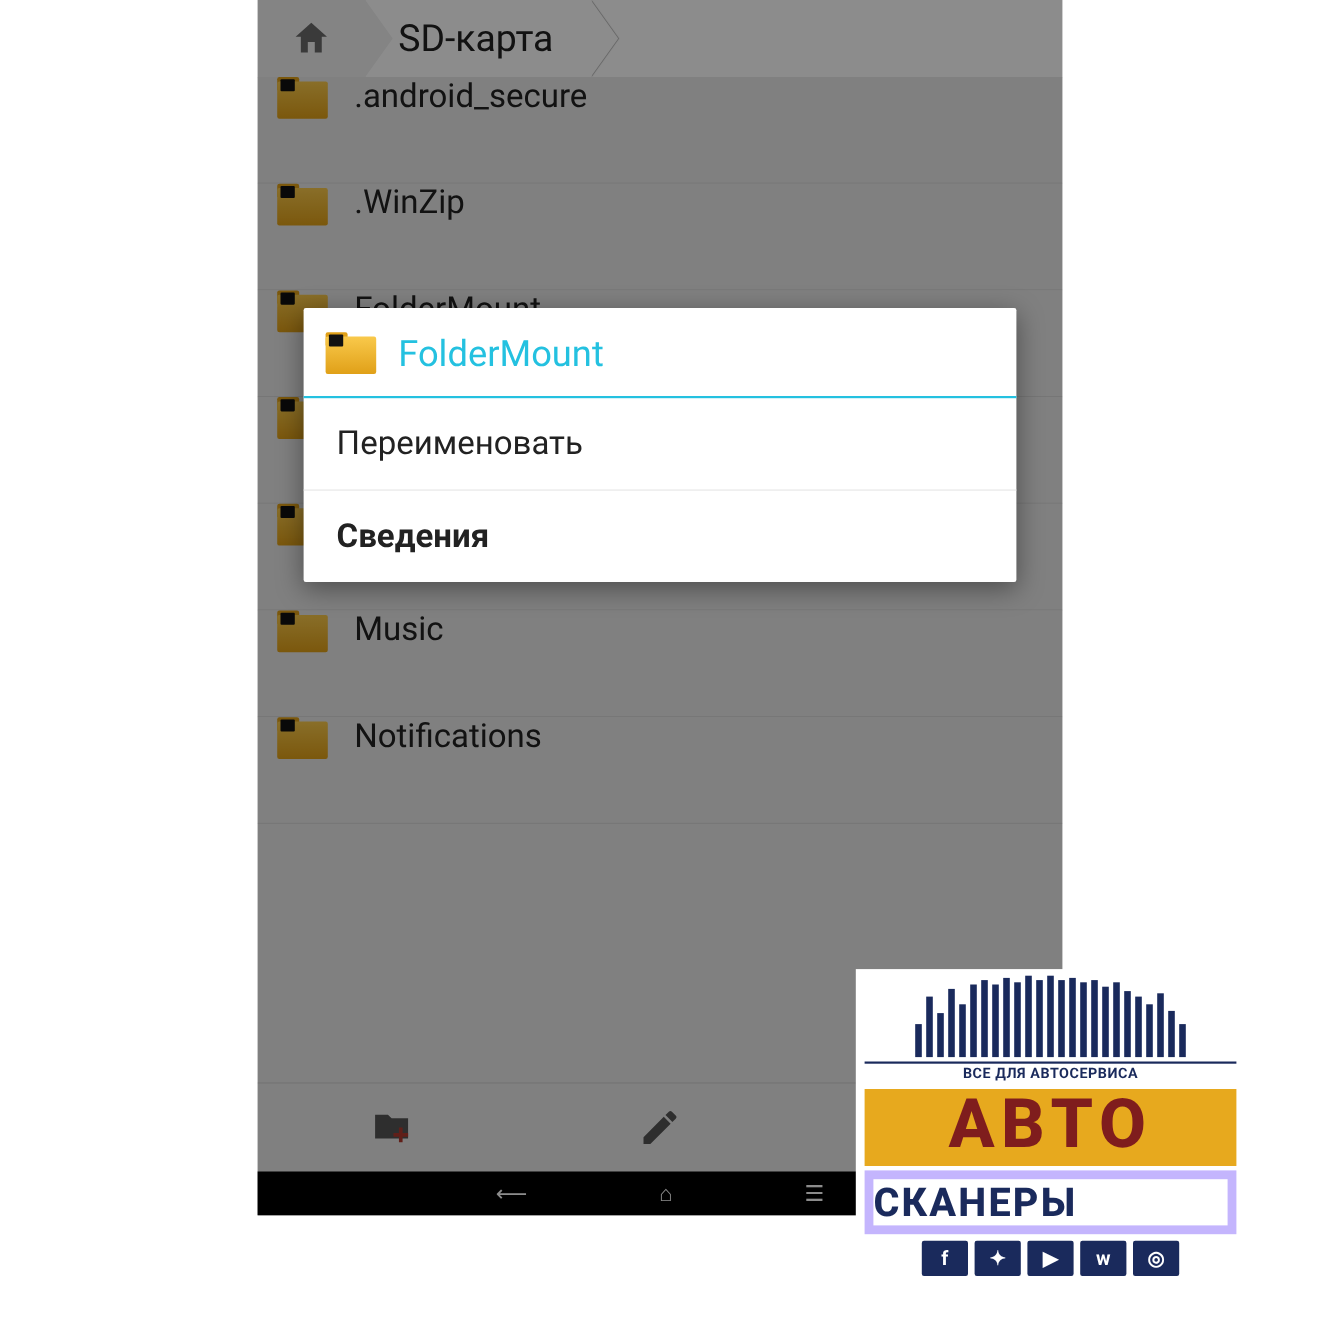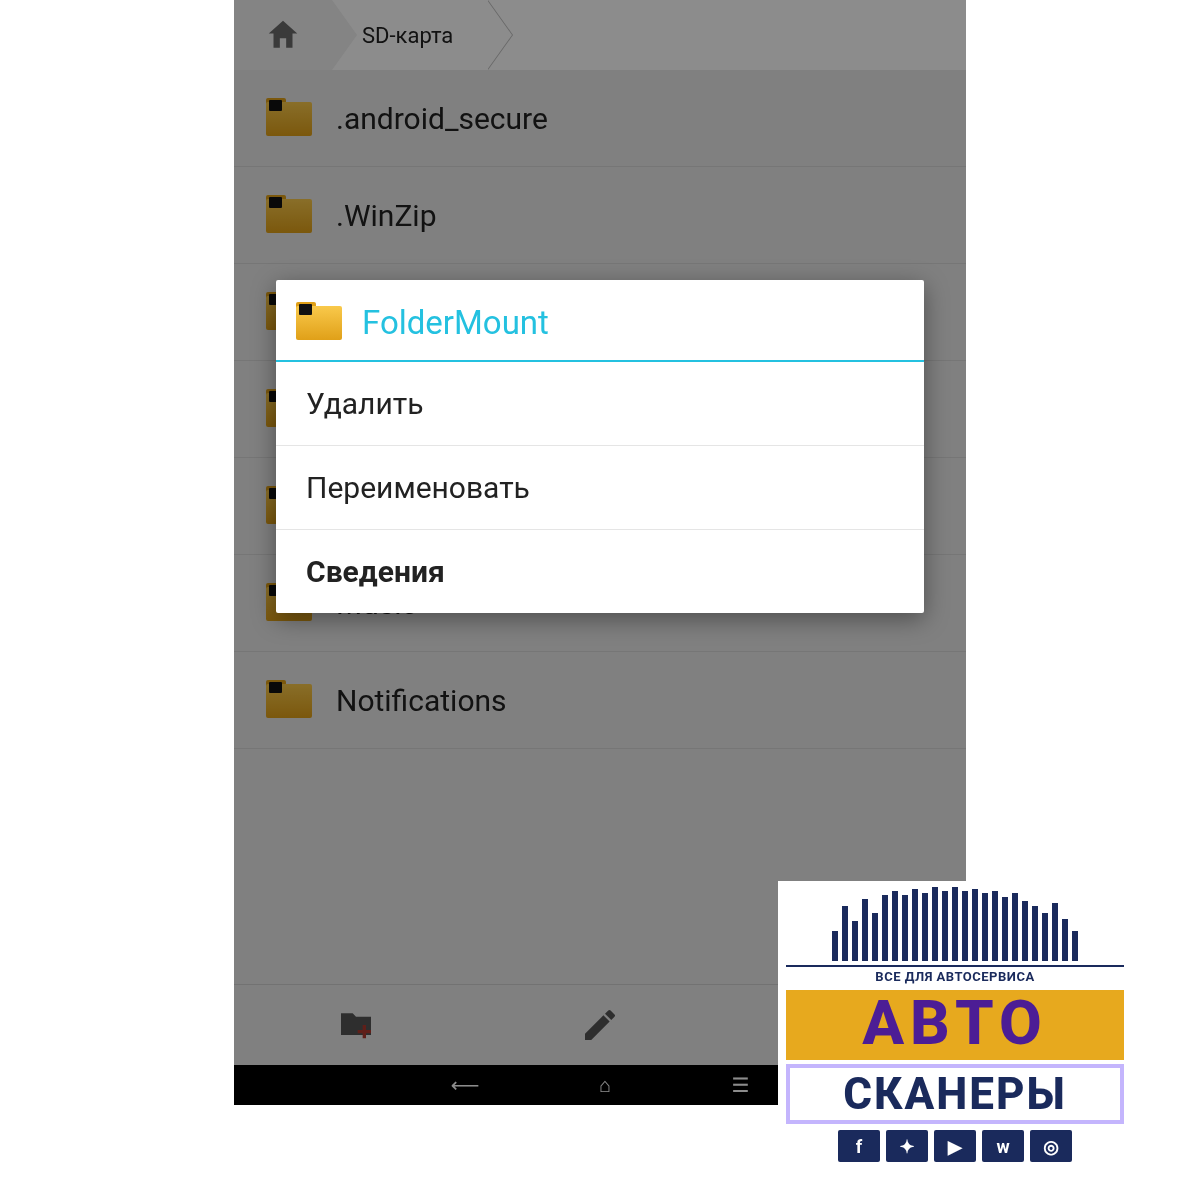--- a/index.html
+++ b/index.html
@@ -1,26 +1,26 @@
 <!DOCTYPE html>
 <html><head>
 <meta charset="utf-8">
 <style>
   html,body{margin:0;padding:0;width:1200px;height:1200px;background:#fff;font-family:Roboto,Arial,sans-serif;}
   .frame{position:absolute;left:234px;top:0;width:732px;height:1105px;background:#eaeaea;overflow:hidden;}
   
   .crumbbar{position:relative;height:70px;background:#fff;border-bottom:1px solid #cfcfcf;}
   .home-chip{position:absolute;left:0;top:0;width:98px;height:70px;background:#f0f0f0;display:flex;align-items:center;justify-content:center;border-right:1px solid #bbb;}
   .home-chip svg{width:38px;height:38px;fill:#6a6a6a;}
-  .crumb{position:absolute;left:98px;top:0;height:70px;background:#fff;display:flex;align-items:center;padding:0 34px 0 30px;font-size:22px;color:#222;}
+  .crumb{position:absolute;left:98px;top:0;height:70px;background:#fff;display:flex;align-items:center;padding:0 34px 0 30px;font-size:34px;color:#222;}
   .crumb::after{content:"";position:absolute;right:-25px;top:0;width:0;height:0;border-top:35px solid transparent;border-bottom:35px solid transparent;border-left:25px solid #fff;filter:drop-shadow(1px 0 0 #bbb);}
   .crumb::before{content:"";position:absolute;left:0;top:0;width:0;height:0;border-top:35px solid transparent;border-bottom:35px solid transparent;border-left:25px solid #f0f0f0;}
   
   .list{position:absolute;top:70px;left:0;right:0;bottom:120px;}
-  .row{height:96px;border-bottom:1px solid #d8d8d8;display:flex;align-items:center;padding-left:32px;font-size:30px;color:#222;background:#eaeaea;}
+  .row{height:96px;border-bottom:1px solid #d8d8d8;display:flex;padding-left:18px;font-size:30px;color:#222;background:#eaeaea;}
   .folder-icn{width:46px;height:40px;margin-right:24px;position:relative;}
   .folder-icn .back{position:absolute;left:0;top:4px;width:46px;height:34px;background:linear-gradient(#f9c94b,#e0a018);border-radius:2px;}
   .folder-icn .tab{position:absolute;left:0;top:0;width:20px;height:12px;background:#e0a018;border-radius:2px 2px 0 0;}
   .folder-icn .sd{position:absolute;left:3px;top:2px;width:13px;height:11px;background:#111;border-radius:1px;}
   
   .actionbar{position:absolute;left:0;right:0;bottom:40px;height:80px;border-top:1px solid #cfcfcf;background:#eaeaea;display:flex;}
   .actionbar .btn{flex:1;display:flex;align-items:center;justify-content:center;}
   .actionbar svg{width:40px;height:40px;fill:#555;}
   
   .navbar{position:absolute;left:0;right:0;bottom:0;height:40px;background:#000;display:flex;align-items:center;justify-content:center;gap:120px;}
@@ -32,22 +32,22 @@
   .dlg-head .folder-icn{margin-right:20px;}
   .dlg-title{color:#24c1e0;font-size:33px;font-weight:400;}
   .dlg-item{padding:24px 30px;font-size:30px;color:#222;border-bottom:1px solid #e5e5e5;position:relative;}
   .dlg-item:last-child{border-bottom:none;font-weight:bold;}
   .circle{position:absolute;border:7px solid #ea6a6a;border-radius:50%;width:220px;height:72px;left:40px;pointer-events:none;}
   
   .wm{position:absolute;right:70px;bottom:52px;width:350px;height:265px;background:#fff;box-shadow:0 0 0 2px #fff;}
   .wm-top{height:78px;display:flex;align-items:flex-end;justify-content:center;gap:4px;padding-bottom:4px;}
   .wm-top i{display:block;width:6px;background:#1a2a5c;}
   .wm-cap{font-size:13px;font-weight:700;color:#1a2a5c;text-align:center;letter-spacing:.5px;padding:2px 0 4px;border-top:2px solid #1a2a5c;margin:0 6px;}
-  .wm-avto{margin:2px 6px;background:#e7a91e;color:#4c1d95;font-size:62px;font-weight:800;text-align:center;letter-spacing:6px;line-height:1;padding:2px 0 6px;}
-  .wm-scan{margin:4px 6px 0;border:4px solid #c4b5fd;color:#1a2a5c;font-size:44px;font-weight:800;text-align:center;letter-spacing:2px;}
+  .wm-avto{margin:2px 6px;background:#e7a91e;color:#7f1d1d;font-size:62px;font-weight:800;text-align:center;letter-spacing:6px;line-height:1;padding:2px 0 6px;}
+  .wm-scan{margin:4px 6px 0;border:8px solid #c4b5fd;color:#1a2a5c;font-size:36px;font-weight:800;letter-spacing:2px;}
   .wm-soc{display:flex;gap:6px;justify-content:center;margin:6px 6px 4px;}
   .wm-soc span{width:42px;height:32px;background:#1a2a5c;color:#fff;display:flex;align-items:center;justify-content:center;font-size:18px;font-weight:700;border-radius:2px;}
 </style>
 </head>
 <body>
 
 <div class="frame">
 
   <div class="crumbbar">
     <div class="home-chip">
@@ -142,21 +142,20 @@
 
   <div class="dialog">
     <div class="dlg-head">
       <span class="folder-icn">
           <span class="tab"></span>
           <span class="back"></span>
           <span class="sd"></span>
         </span>
       <span class="dlg-title">FolderMount</span>
     </div>
-    <div class="dlg-item">Удалить</div>
     <div class="dlg-item">Переименовать</div>
     <div class="dlg-item">Сведения</div>
   </div>
 
 </div>
 
 <div class="wm">
   <div class="wm-top">
     <i style="height:30px"></i>
       <i style="height:55px"></i>

